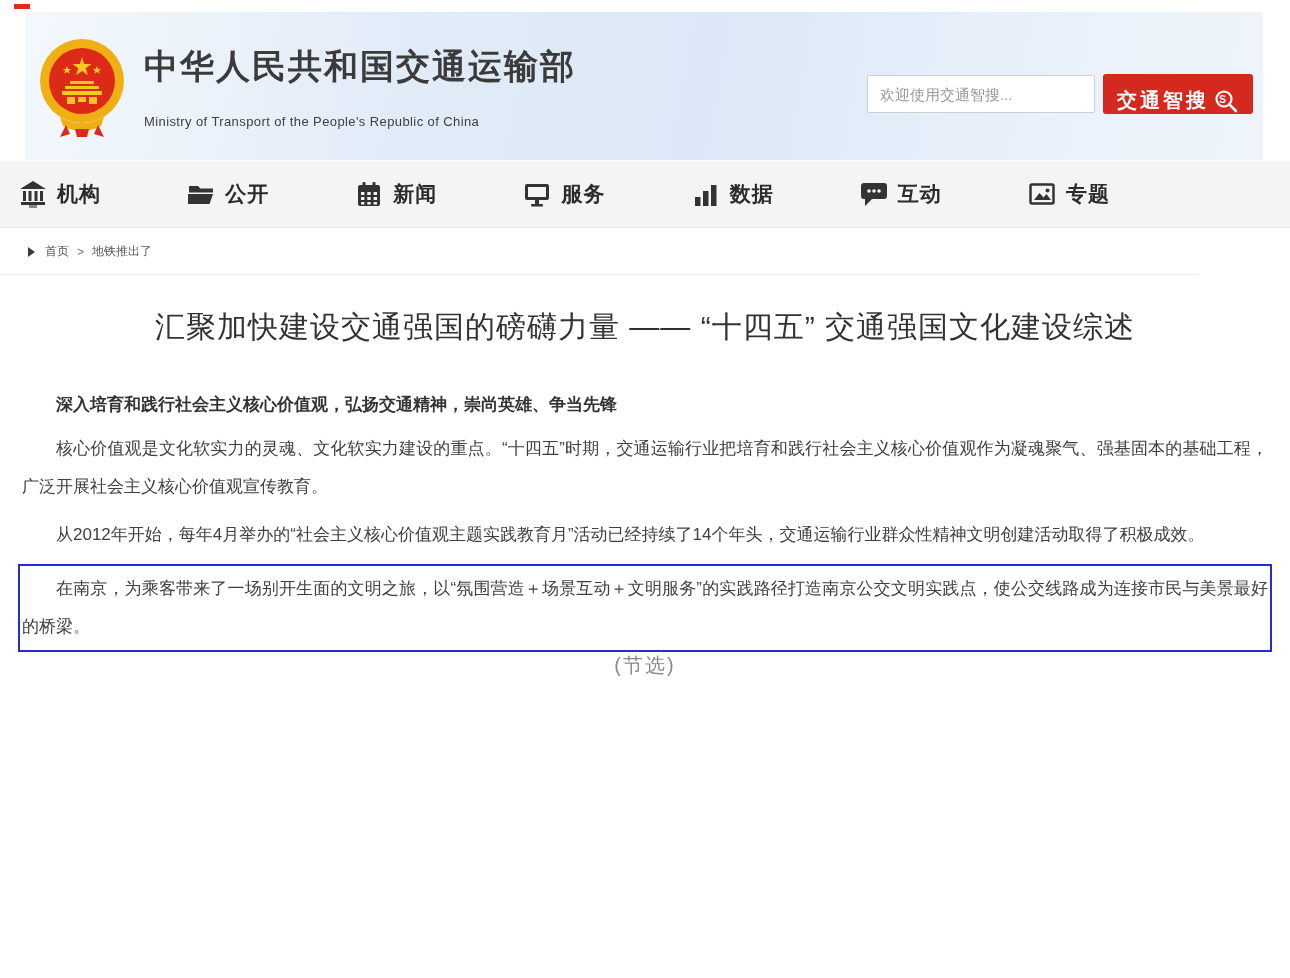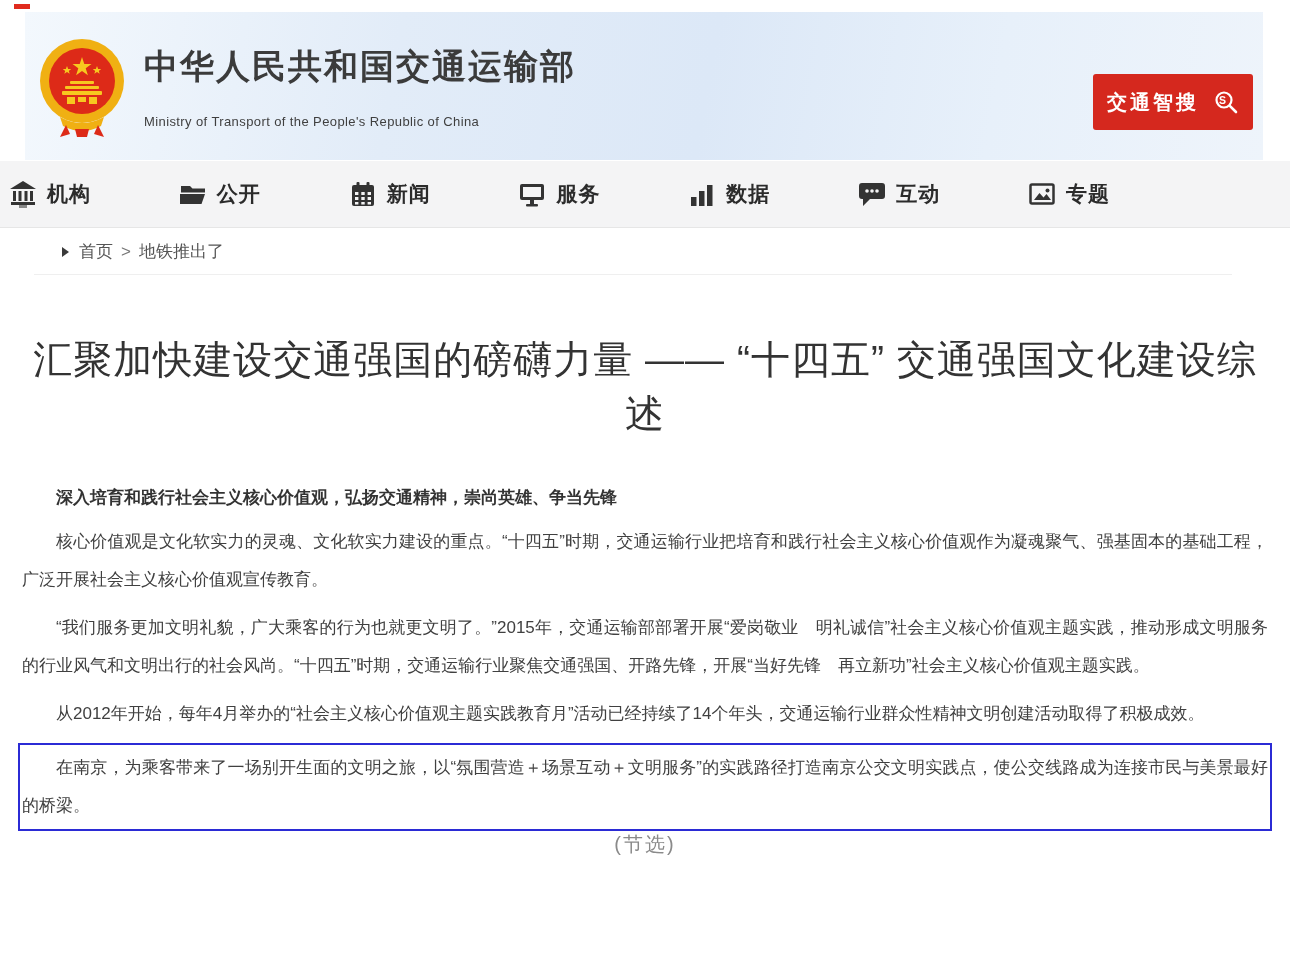--- a/index.html
+++ b/index.html
@@ -21,51 +21,51 @@
   .brand-title { font-size:34px; font-weight:bold; color:#3b3b3b; letter-spacing:2px; }
   .brand-sub { margin-top:24px; font-size:13px; color:#3f3f3f; letter-spacing:.4px; }
   .search-wrap { position:absolute; right:10px; top:62px; display:flex; align-items:center; gap:8px; }
   .search-input {
     width:228px; height:38px; border:1px solid #cfcfcf; border-radius:2px; background:#fff;
     font-size:15px; padding:0 12px; color:#333; outline:none;
     font-family:"Liberation Sans","DejaVu Sans",sans-serif;
   }
   .search-input::placeholder { color:#9a9a9a; }
   .search-btn {
-    height:56px; padding:0 14px; background:#d5281e; color:#fff; border:none; border-radius:3px;
-    font-size:20px; font-weight:bold; letter-spacing:3px; display:flex; align-items:center; gap:14px; cursor:pointer;
+    height:40px; padding:0 14px; background:#d5281e; color:#fff; border:none; border-radius:3px;
+    font-size:20px; font-weight:bold; letter-spacing:3px; display:flex; align-items:flex-end; gap:4px; cursor:pointer;
     font-family:"Liberation Sans","DejaVu Sans",sans-serif;
   }
 
   
   .main-nav {
     position:absolute; left:0; top:161px; width:1290px; height:67px;
     background:#f4f4f5; border-bottom:1px solid #e6e6e6;
     display:flex; align-items:center; justify-content:space-between;
-    padding:0 180px 0 9px;
+    padding:0 180px 0 19px;
   }
   .nav-item { display:flex; align-items:center; gap:10px; cursor:pointer; }
   .nav-item svg { width:28px; height:28px; }
   .nav-label { font-size:21px; font-weight:bold; color:#2b2b2b; letter-spacing:1px; }
 
   
   .breadcrumb {
     position:absolute; left:0; top:229px; width:1198px; height:46px;
     display:flex; align-items:center; padding-left:28px;
-    font-size:17px; color:#555; border-bottom:1px solid #efefef;margin-left:34px;
+    font-size:12px; color:#555; border-bottom:1px solid #efefef;
   }
   .caret { width:0; height:0; border-left:7px solid #3a3a3a; border-top:5px solid transparent; border-bottom:5px solid transparent; margin-right:10px; }
   .crumb { color:#555; cursor:pointer; }
   .crumb-sep { margin:0 8px; color:#777; }
   .crumb-current { color:#555; }
 
   
   .article { position:absolute; left:0; top:275px; width:1290px; padding:0 22px; }
   .article-title {
-    margin-top:58px; text-align:center; font-size:39px; font-weight:500;
+    margin-top:32px; text-align:center; font-size:30px; font-weight:500;
     color:#333; letter-spacing:1px;
   }
   .article-lead {
     margin-top:42px; font-size:17px; font-weight:bold; color:#333;
     text-indent:2em; line-height:30px;
   }
   .para {
     font-size:17px; line-height:38px; color:#404040;
     text-indent:2em; text-align:justify; margin-top:10px;
   }
@@ -100,20 +100,21 @@
       <path d="M66 92 l6 12 -10 -3 z" fill="#dd2a18"></path>
       <path d="M43 96 h14 l-2 8 h-10 z" fill="#dd2a18"></path>
     </svg>
 
     <div class="brand">
       <div class="brand-title">中华人民共和国交通运输部</div>
       <div class="brand-sub">Ministry of Transport of the People's Republic of China</div>
     </div>
 
     <div class="search-wrap">
+      <input class="search-input" type="text" placeholder="欢迎使用交通智搜..." style="">
       <button class="search-btn">
         <span>交通智搜</span>
         <svg width="26" height="26" viewBox="0 0 26 26">
           <circle cx="11" cy="11" r="7.5" fill="none" stroke="#fff" stroke-width="2.2"></circle>
           <text x="11" y="15" font-size="10.5" font-weight="bold" fill="#fff" text-anchor="middle" font-family="Liberation Sans,DejaVu Sans,sans-serif">S</text>
           <line x1="16.8" y1="16.8" x2="23" y2="23" stroke="#fff" stroke-width="2.6" stroke-linecap="round"></line>
         </svg>
       </button>
     </div>
   </div>
@@ -207,20 +208,19 @@
     <span class="crumb-sep">&gt;</span>
     <span class="crumb-current">地铁推出了</span>
   </div>
 
   <div class="article">
     <h1 class="article-title">汇聚加快建设交通强国的磅礴力量 —— “十四五” 交通强国文化建设综述</h1>
 
     <p class="article-lead">深入培育和践行社会主义核心价值观，弘扬交通精神，崇尚英雄、争当先锋</p>
 
     <p class="para">核心价值观是文化软实力的灵魂、文化软实力建设的重点。“十四五”时期，交通运输行业把培育和践行社会主义核心价值观作为凝魂聚气、强基固本的基础工程，广泛开展社会主义核心价值观宣传教育。</p>
-    <p class="para">“我们服务更加文明礼貌，广大乘客的行为也就更文明了。”2015年，交通运输部部署开展“爱岗敬业　明礼诚信”社会主义核心价值观主题实践，推动形成文明服务的行业风气和文明出行的社会风尚。“十四五”时期，交通运输行业聚焦交通强国、开路先锋，开展“当好先锋　再立新功”社会主义核心价值观主题实践。</p>
     <p class="para">从2012年开始，每年4月举办的“社会主义核心价值观主题实践教育月”活动已经持续了14个年头，交通运输行业群众性精神文明创建活动取得了积极成效。</p>
     <p class="para highlight">在南京，为乘客带来了一场别开生面的文明之旅，以“氛围营造＋场景互动＋文明服务”的实践路径打造南京公交文明实践点，使公交线路成为连接市民与美景最好的桥梁。</p>
 
     <div class="footer-note">(节选)</div>
   </div>
 
 </div>
 
 </body></html>

